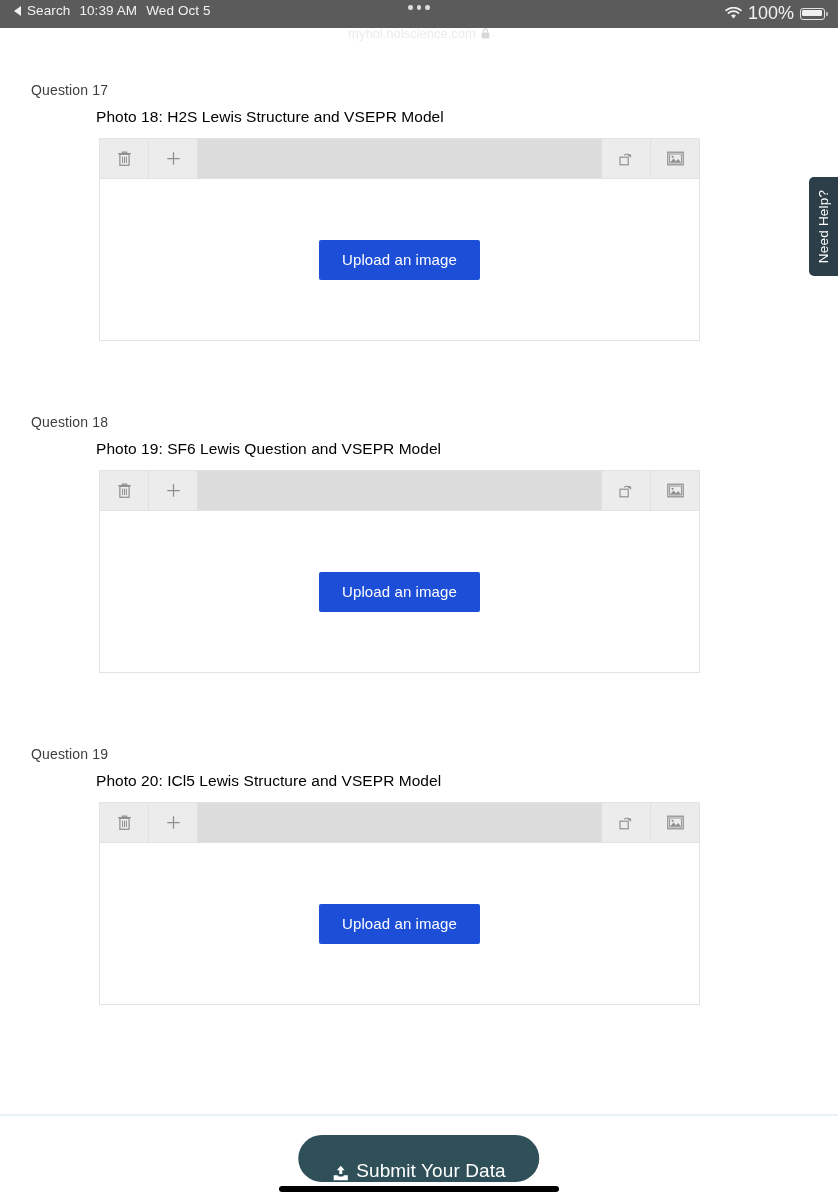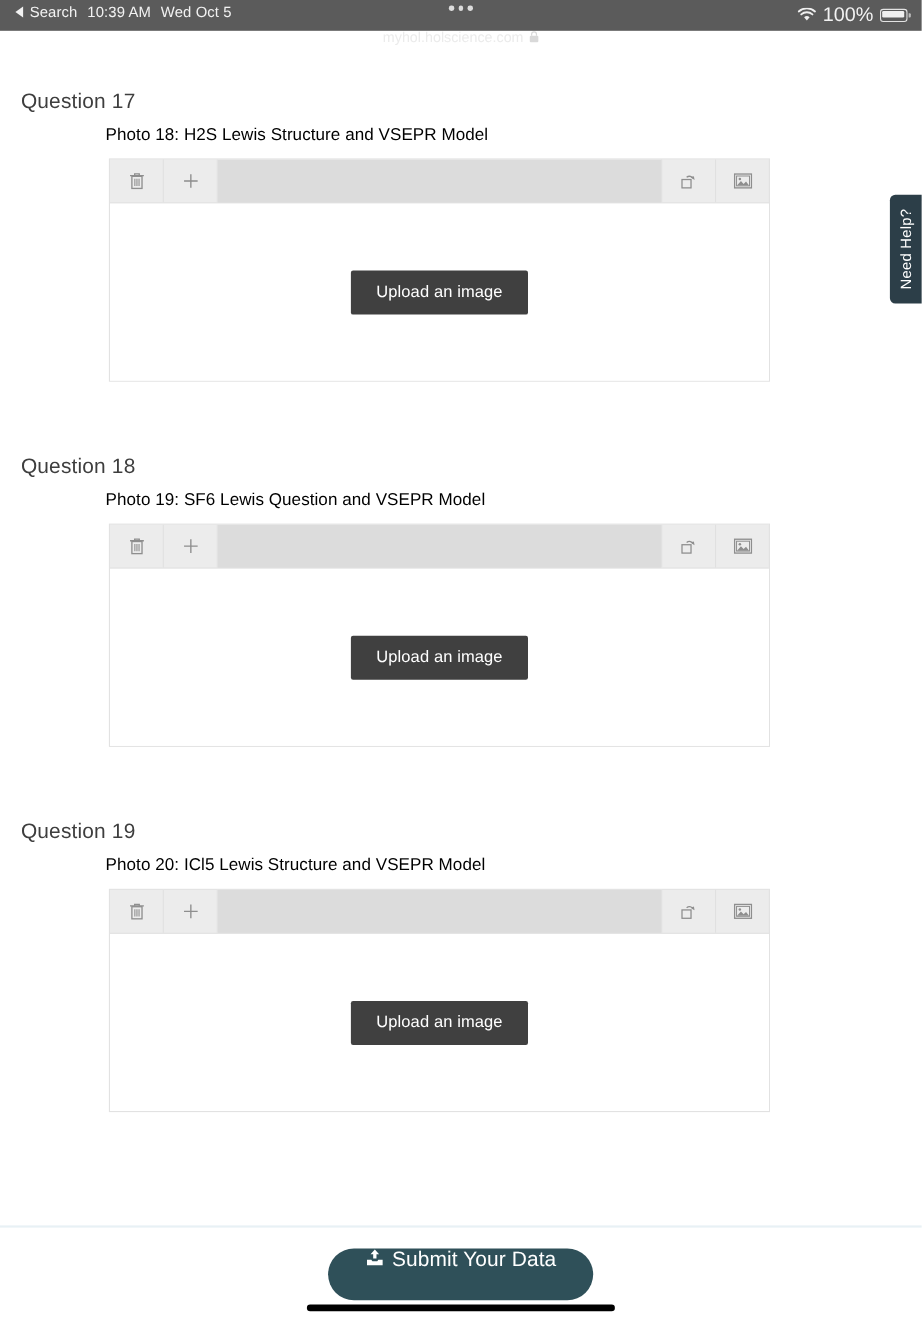--- a/index.html
+++ b/index.html
@@ -77,24 +77,24 @@
   
   #content {
     position: absolute; top: 44px; left: 0;
     width: 838px; height: 1070px;
     background: #ffffff;
   }
 
   .question-block { position: absolute; left: 0; width: 838px; }
 
   .q-title {
-    font-size: 19px;
+    font-size: 14px;
     color: #3e3e3e;
     font-weight: 400;
-    margin-left: 19px;
+    margin-left: 31px;
     letter-spacing: .15px;
   }
   .photo-label {
     font-size: 15.5px;
     color: #000000;
     margin-left: 96px;
     margin-top: 10px;
     letter-spacing: .05px;
   }
 
@@ -122,21 +122,21 @@
   .tb-btn.right-grp { border-right: none; border-left: 1px solid #e0e0e0; }
   .tb-spacer { flex: 1; }
   .tb-ico { display: block; opacity: .72; }
 
   .up-body {
     height: 161px;
     background: #ffffff;
     display: flex; align-items: center; justify-content: center;
   }
   .upload-btn {
-    background: #404040;
+    background: #1d4ed8;
     color: #ffffff;
     font-size: 15px;
     padding: 12px 23px 13px 23px;
     border: none;
     border-radius: 2px;
     font-family: "Liberation Sans", sans-serif;
     letter-spacing: .1px;
     cursor: pointer;
     line-height: 1;
   }
@@ -172,21 +172,21 @@
     left: 50%; transform: translateX(-50%);
     top: 19px;
     background: #2f5059;
     color: #ffffff;
     border: none;
     border-radius: 26px;
     height: 47px;
     padding: 0 34px;
     font-size: 19px;
     font-family: "Liberation Sans", sans-serif;
-    display: flex; align-items: flex-start; gap: 7px;
+    display: flex; align-items: flex-end; gap: 7px;
     cursor: pointer;
     letter-spacing: .1px;
   }
   .home-indicator {
     position: absolute;
     left: 50%; transform: translateX(-50%);
     bottom: 8px;
     width: 280px; height: 6px;
     background: #000000;
     border-radius: 3px;

